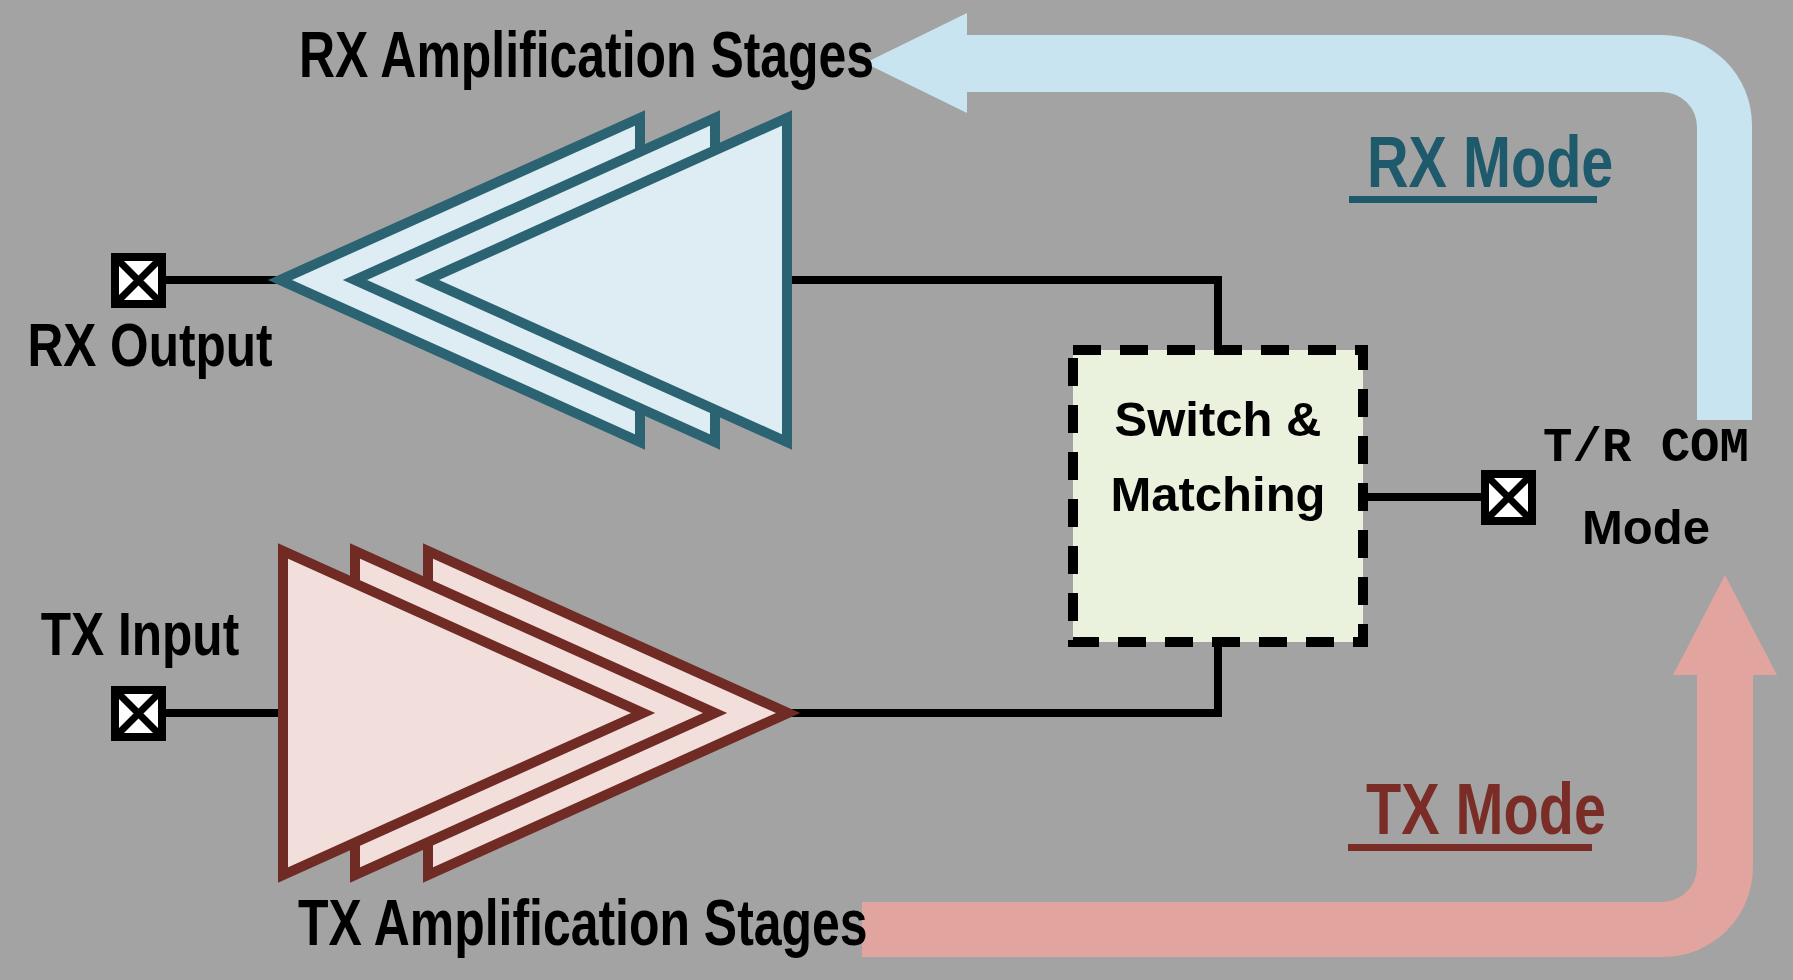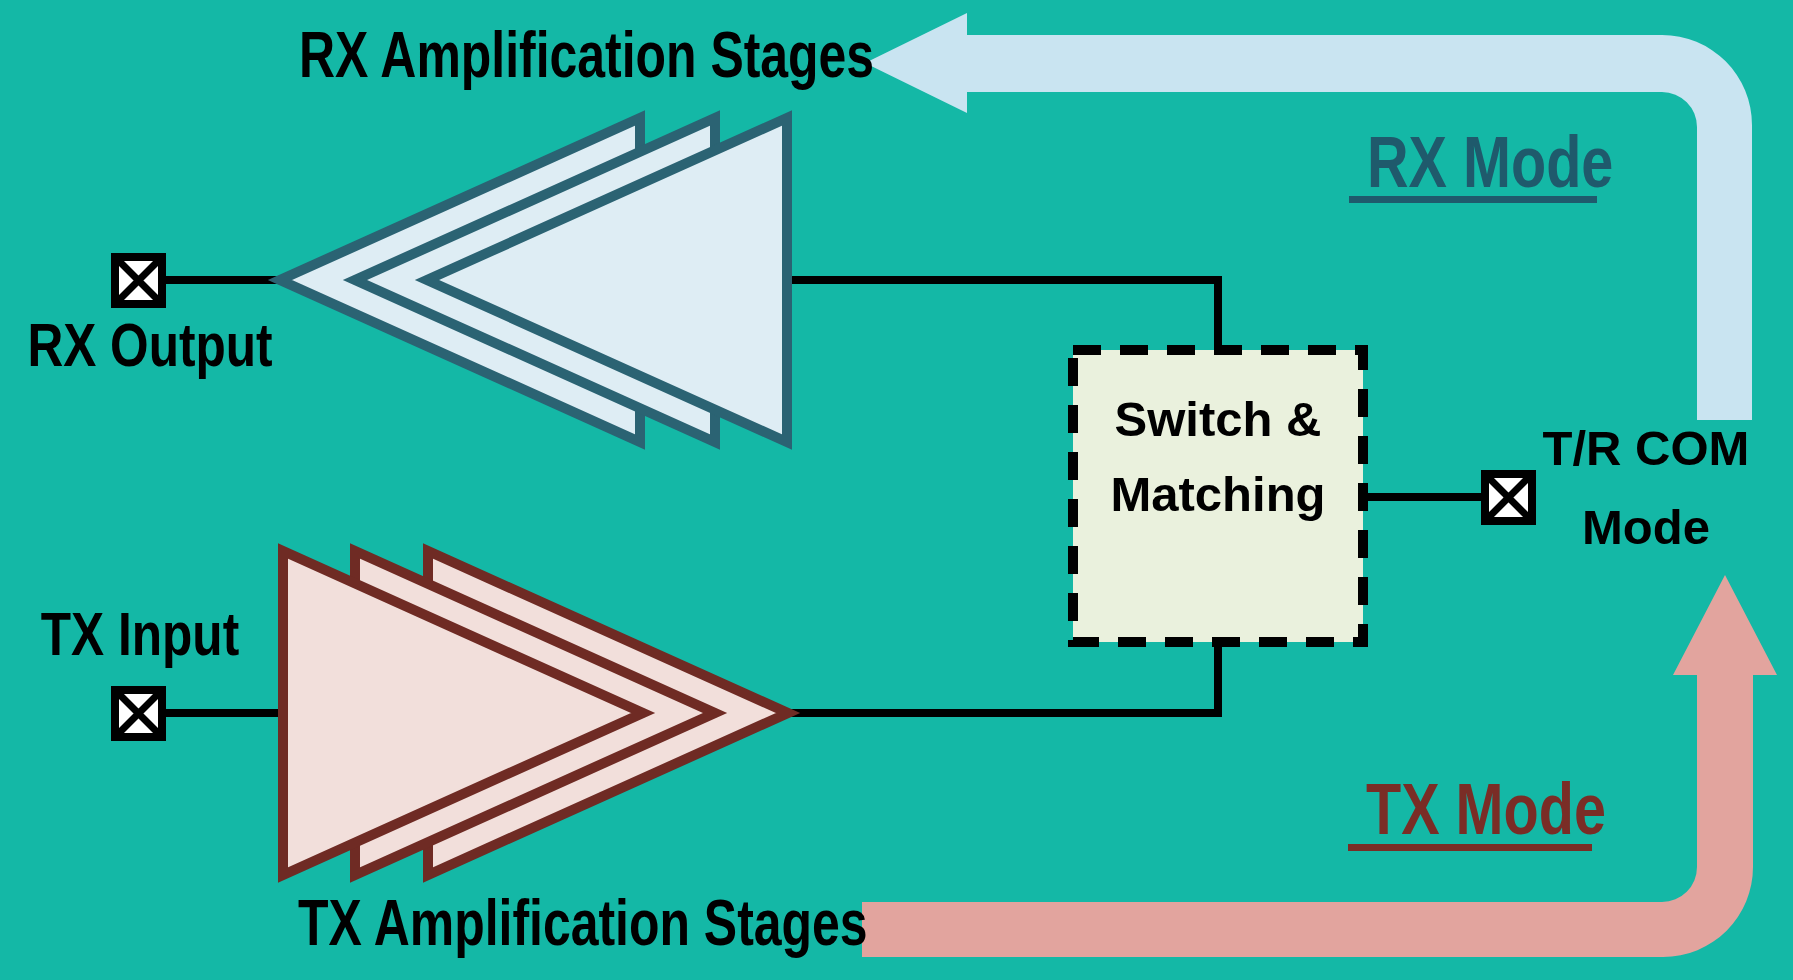--- a/index.html
+++ b/index.html
@@ -1,19 +1,19 @@
 <!DOCTYPE html>
 <html><head>
 <meta charset="utf-8">
 <style>
   html,body{margin:0;padding:0;background:#ffffff;}
   #stage{
     position:relative;
     width:1793px;height:980px;
-    background:#14b8a6;
+    background:#a3a3a3;
     font-family:"Liberation Sans", sans-serif;
     overflow:hidden;
   }
   #diagram-svg{position:absolute;left:0;top:0;}
 
   .label{
     position:absolute;
     font-weight:bold;
     color:#000;
     text-align:center;
@@ -96,20 +96,20 @@
 
   <div class="label amp-label condensed78" style="left:232px;top:891px;width:600px;">TX Amplification Stages</div>
 
   <div class="label side-label condensed80" style="left:0px;top:314px;width:274px;">RX Output</div>
 
   <div class="label side-label condensed80" style="left:3px;top:603px;width:274px;">TX Input</div>
 
   <div class="label box-label" style="left:1073px;top:395px;width:290px;">Switch &amp;</div>
   <div class="label box-label" style="left:1073px;top:470px;width:290px;">Matching</div>
 
-  <div class="label tr-label" style="left:1500px;top:424px;width:292px;">T/R COM</div>
+  <div class="label tr-label" style="left:1500px;top:424px;width:292px;font-family:Liberation Mono, monospace;">T/R COM</div>
   <div class="label tr-label" style="left:1500px;top:503px;width:292px;">Mode</div>
 
   <div class="label mode-label condensed80 rx-mode-color" style="left:1341px;top:126px;width:260px;">RX Mode</div>
 
   <div class="label mode-label condensed80 tx-mode-color" style="left:1340px;top:773px;width:260px;">TX Mode</div>
 
 </div>
 
 </body></html>

